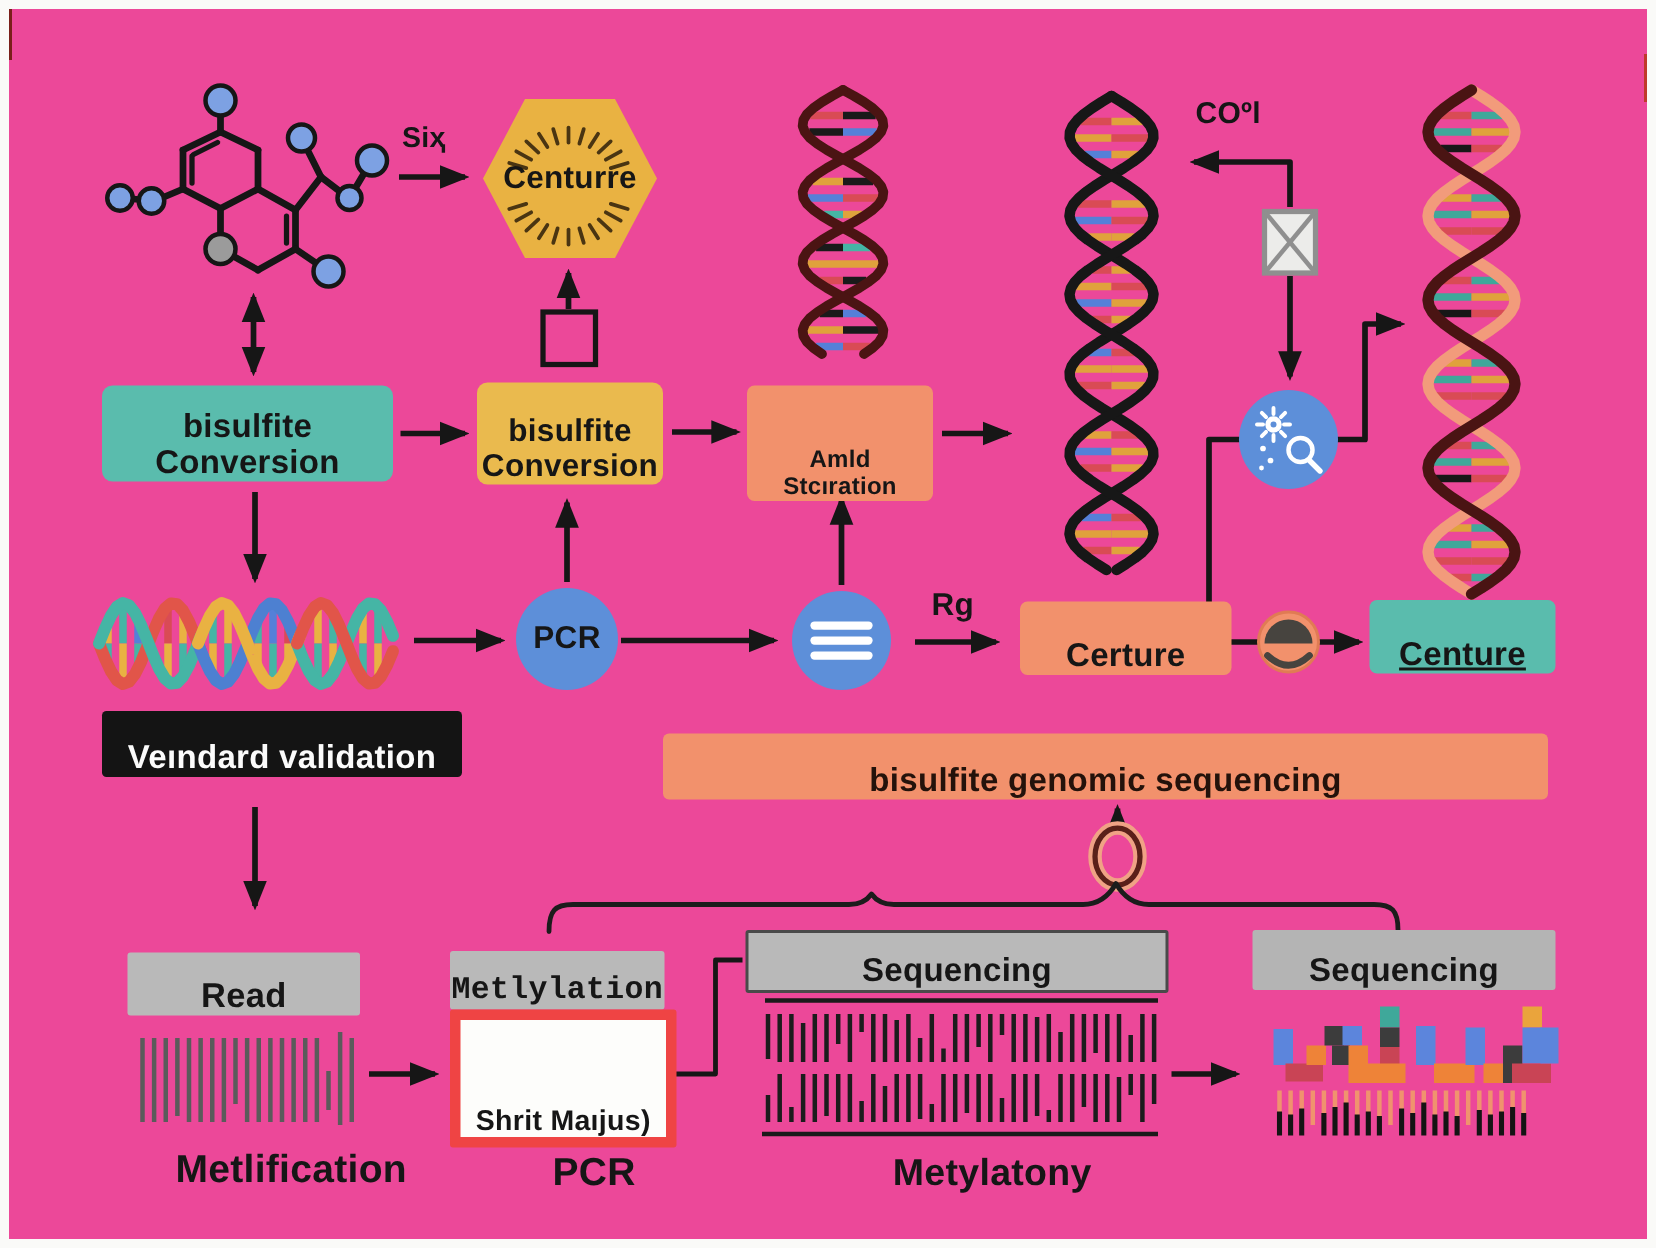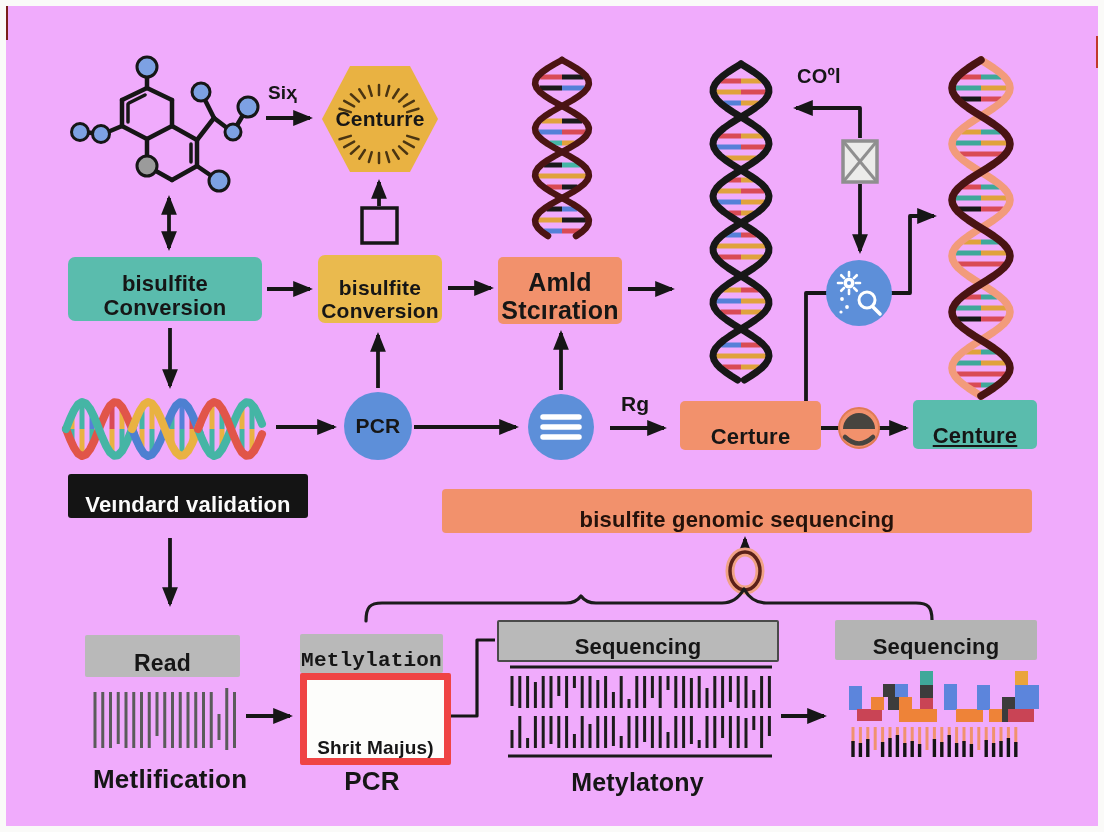--- a/index.html
+++ b/index.html
@@ -1,29 +1,29 @@
 <!DOCTYPE html>
 <html><head>
 <meta charset="utf-8">
 <style>
   html,body{margin:0;padding:0;background:#d8d8d6;}
-  #canvas{position:relative;width:1104px;height:832px;background:#f0abfc;overflow:hidden;
+  #canvas{position:relative;width:1104px;height:832px;background:#ec4899;overflow:hidden;
           font-family:"Liberation Sans",sans-serif;}
   .frame{position:absolute;inset:0;border:6px solid #fafaf8;pointer-events:none;z-index:3;}
   #gfx{position:absolute;left:0;top:0;z-index:1;}
   .lbl,.box{position:absolute;z-index:2;font-weight:bold;color:#161616;letter-spacing:.2px;}
   .box{display:flex;flex-direction:column;align-items:center;justify-content:flex-end;
        text-align:center;line-height:1.12;border-radius:7px;}
   .teal{background:#5abcad;}
   .gold{background:#eaba4e;}
   .salmon{background:#f2916c;}
   .grayb{background:#b9b9b9;border-radius:2px;}
   .blackb{background:#141414;color:#fbfbfb;border-radius:3px;}
   .whiteb{background:#fdfdfb;border:7px solid #ef4444;border-radius:2px;}
-  .cap{font-size:25px;}
+  .cap{font-size:25px;margin-left:24px;}
 </style>
 </head>
 <body>
 
 <div id="canvas">
   <div class="frame"></div>
 
   <svg id="gfx" width="1104" height="832">
       <defs>
         <marker id="ah" viewBox="0 0 10 8" refX="8.5" refY="4" markerWidth="5.2" markerHeight="4.6" orient="auto-start-reverse">
@@ -513,21 +513,21 @@
   <div class="lbl" style="left:797px;top:65px;font-size:20px;">COºl</div>
 
   <div class="box teal" style="left:68px;top:257px;width:194px;height:64px;font-size:22px;">
     <span>bisulfite</span>
     <span>Conversion</span>
   </div>
   <div class="box gold" style="left:318px;top:255px;width:124px;height:68px;font-size:21px;">
     <span>bisulfite</span>
     <span>Conversion</span>
   </div>
-  <div class="box salmon" style="left:498px;top:257px;width:124px;height:67px;font-size:25px;border-radius:5px;">
+  <div class="box salmon" style="left:498px;top:257px;width:124px;height:77px;font-size:16px;border-radius:5px;">
     <span>Amld</span>
     <span>Stcıration</span>
   </div>
 
   <div class="lbl" style="left:344px;top:392px;width:68px;height:68px;display:flex;align-items:center;justify-content:center;font-size:21px;">PCR</div>
   <div class="lbl" style="left:621px;top:392px;font-size:21px;">Rg</div>
   <div class="box salmon" style="left:680px;top:401px;width:141px;height:49px;font-size:22px;border-radius:5px;">
     <span>Certure</span>
   </div>
   <div class="box teal" style="left:913px;top:400px;width:124px;height:49px;font-size:22px;border-radius:5px;text-decoration:underline;">

